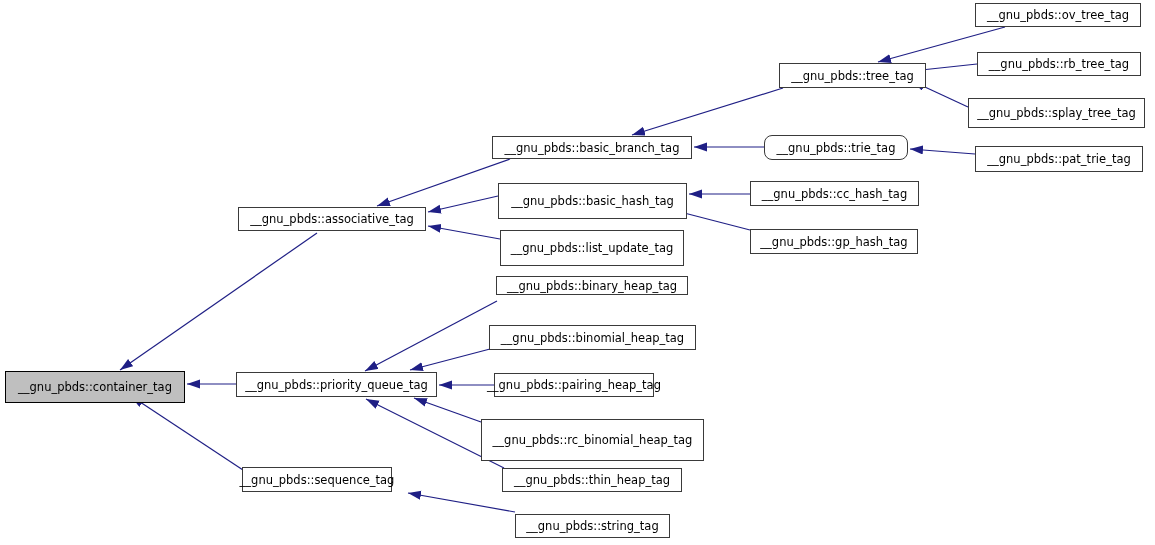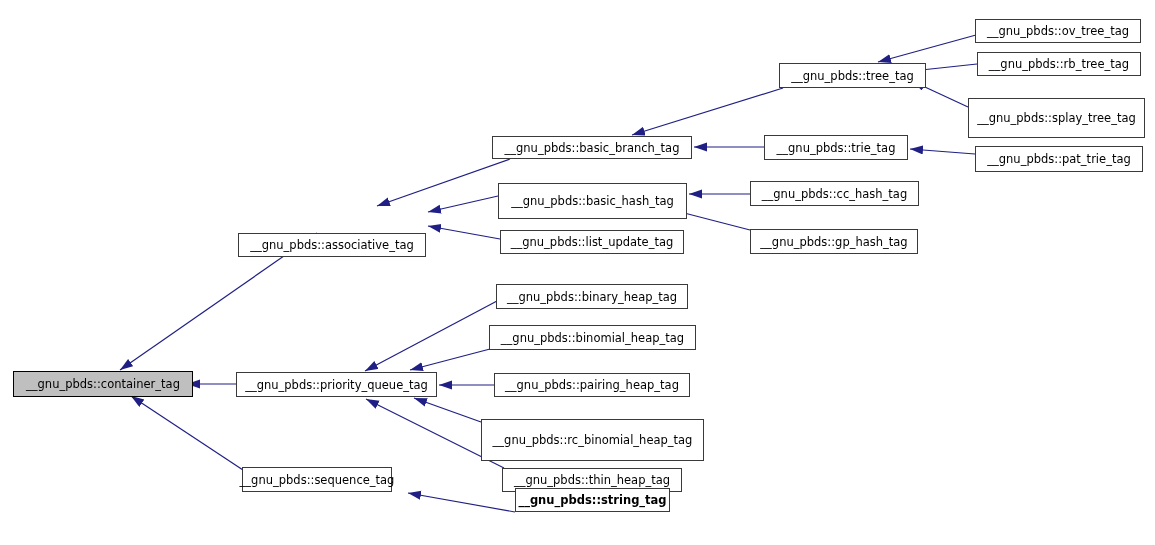--- a/index.html
+++ b/index.html
@@ -61,35 +61,35 @@
       <line x1="750" y1="194" x2="689" y2="194" stroke="#1f1f85" stroke-width="1.2" marker-end="url(#arrow)"></line>
       <line x1="750" y1="230" x2="661" y2="207" stroke="#1f1f85" stroke-width="1.2" marker-end="url(#arrow)"></line>
       <line x1="497" y1="301" x2="365" y2="371" stroke="#1f1f85" stroke-width="1.2" marker-end="url(#arrow)"></line>
       <line x1="490" y1="349" x2="410" y2="370" stroke="#1f1f85" stroke-width="1.2" marker-end="url(#arrow)"></line>
       <line x1="494" y1="385" x2="439" y2="385" stroke="#1f1f85" stroke-width="1.2" marker-end="url(#arrow)"></line>
       <line x1="481" y1="422" x2="414" y2="398" stroke="#1f1f85" stroke-width="1.2" marker-end="url(#arrow)"></line>
       <line x1="504" y1="468" x2="366" y2="399" stroke="#1f1f85" stroke-width="1.2" marker-end="url(#arrow)"></line>
       <line x1="515" y1="512" x2="408" y2="493" stroke="#1f1f85" stroke-width="1.2" marker-end="url(#arrow)"></line>
     </svg>
   <div id="nodes-layer">
-      <div class="node hl" style="left: 13px; top: 371px; width: 180px; height: 26px;">__gnu_pbds::container_tag</div>
-      <div class="node" style="left: 238px; top: 207px; width: 188px; height: 24px; margin-top: 26px;">__gnu_pbds::associative_tag</div>
+      <div class="node hl" style="left: 5px; top: 371px; width: 180px; height: 32px;">__gnu_pbds::container_tag</div>
+      <div class="node" style="left: 238px; top: 207px; width: 188px; height: 24px;">__gnu_pbds::associative_tag</div>
       <div class="node" style="left: 236px; top: 372px; width: 201px; height: 25px;">__gnu_pbds::priority_queue_tag</div>
       <div class="node" style="left: 242px; top: 467px; width: 150px; height: 25px;">__gnu_pbds::sequence_tag</div>
       <div class="node" style="left: 492px; top: 136px; width: 200px; height: 23px;">__gnu_pbds::basic_branch_tag</div>
       <div class="node" style="left: 498px; top: 183px; width: 189px; height: 36px;">__gnu_pbds::basic_hash_tag</div>
-      <div class="node" style="left: 500px; top: 230px; width: 184px; height: 24px;">__gnu_pbds::list_update_tag</div>
-      <div class="node" style="left: 496px; top: 284px; width: 192px; height: 25px;">__gnu_pbds::binary_heap_tag</div>
+      <div class="node" style="left: 500px; top: 230px; width: 184px; height: 36px;">__gnu_pbds::list_update_tag</div>
+      <div class="node" style="left: 496px; top: 276px; width: 192px; height: 19px;">__gnu_pbds::binary_heap_tag</div>
       <div class="node" style="left: 489px; top: 325px; width: 207px; height: 25px;">__gnu_pbds::binomial_heap_tag</div>
-      <div class="node" style="left: 494px; top: 373px; width: 196px; height: 24px;">__gnu_pbds::pairing_heap_tag</div>
+      <div class="node" style="left: 494px; top: 373px; width: 160px; height: 24px;">__gnu_pbds::pairing_heap_tag</div>
       <div class="node" style="left: 481px; top: 419px; width: 223px; height: 42px;">__gnu_pbds::rc_binomial_heap_tag</div>
       <div class="node" style="left: 502px; top: 468px; width: 180px; height: 24px;">__gnu_pbds::thin_heap_tag</div>
-      <div class="node" style="left: 515px; top: 488px; width: 155px; height: 24px; font-weight: bold;">__gnu_pbds::string_tag</div>
+      <div class="node" style="left: 515px; top: 514px; width: 155px; height: 24px;">__gnu_pbds::string_tag</div>
       <div class="node" style="left: 763px; top: 63px; width: 147px; height: 25px; margin-left: 16px;">__gnu_pbds::tree_tag</div>
-      <div class="node" style="left: 764px; top: 135px; width: 144px; height: 25px;">__gnu_pbds::trie_tag</div>
+      <div class="node" style="left: 764px; top: 135px; width: 144px; height: 25px; border-radius: 8px;">__gnu_pbds::trie_tag</div>
       <div class="node" style="left: 750px; top: 181px; width: 169px; height: 25px; text-align: right;">__gnu_pbds::cc_hash_tag</div>
       <div class="node" style="left: 750px; top: 229px; width: 168px; height: 25px;">__gnu_pbds::gp_hash_tag</div>
-      <div class="node" style="left: 975px; top: 19px; width: 166px; height: 24px;">__gnu_pbds::ov_tree_tag</div>
+      <div class="node" style="left: 975px; top: 3px; width: 166px; height: 24px;">__gnu_pbds::ov_tree_tag</div>
       <div class="node" style="left: 977px; top: 52px; width: 164px; height: 24px;">__gnu_pbds::rb_tree_tag</div>
-      <div class="node" style="left: 968px; top: 98px; width: 177px; height: 40px; text-align: center;">__gnu_pbds::splay_tree_tag</div>
+      <div class="node" style="left: 968px; top: 98px; width: 177px; height: 30px; text-align: center;">__gnu_pbds::splay_tree_tag</div>
       <div class="node" style="left: 975px; top: 146px; width: 168px; height: 26px;">__gnu_pbds::pat_trie_tag</div>
     </div>
 </div>
 
 </body></html>

